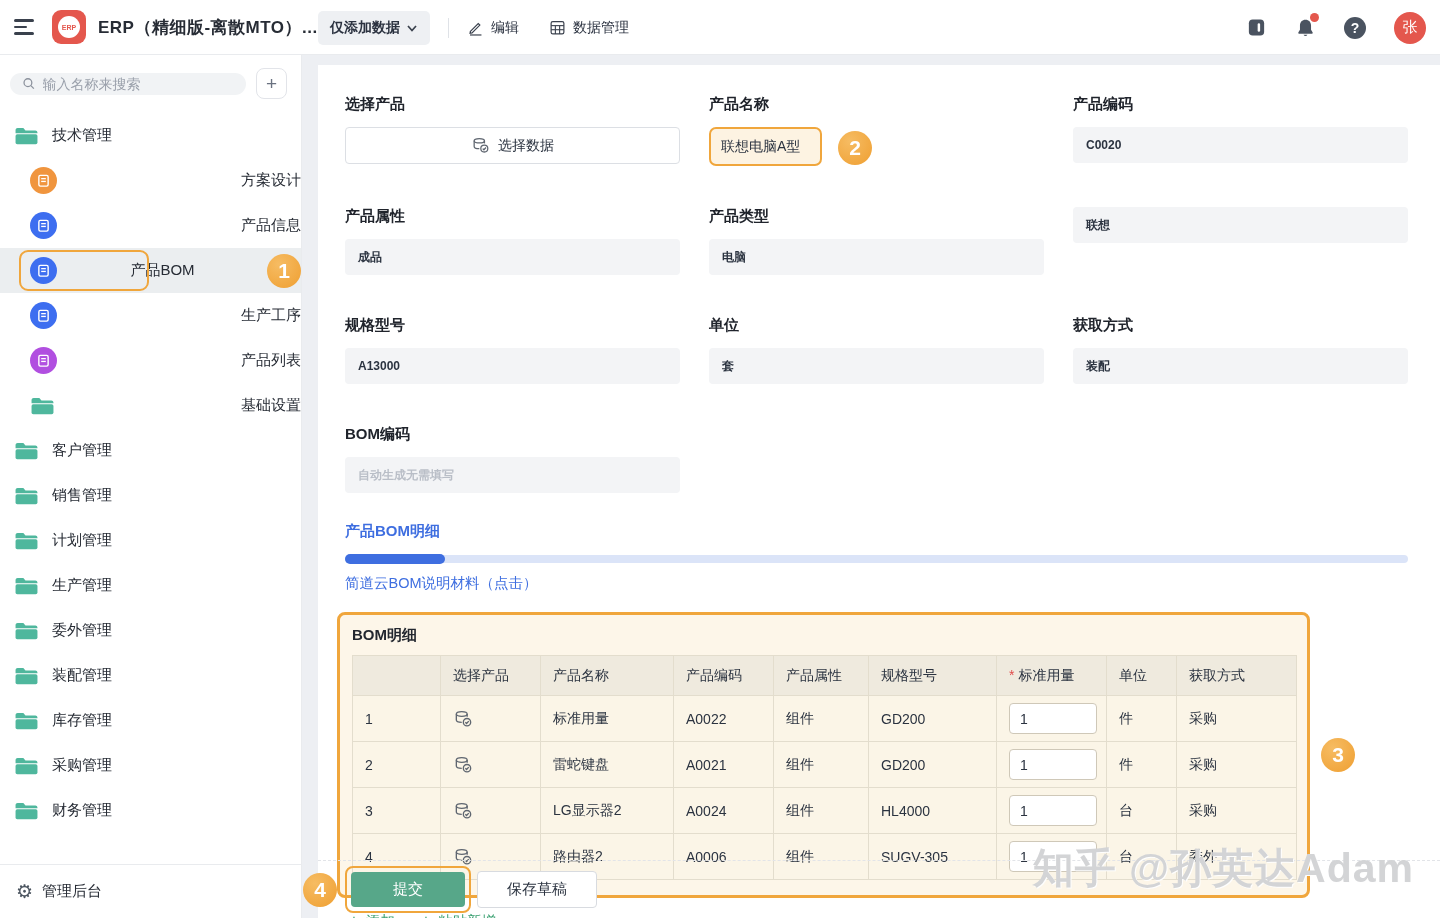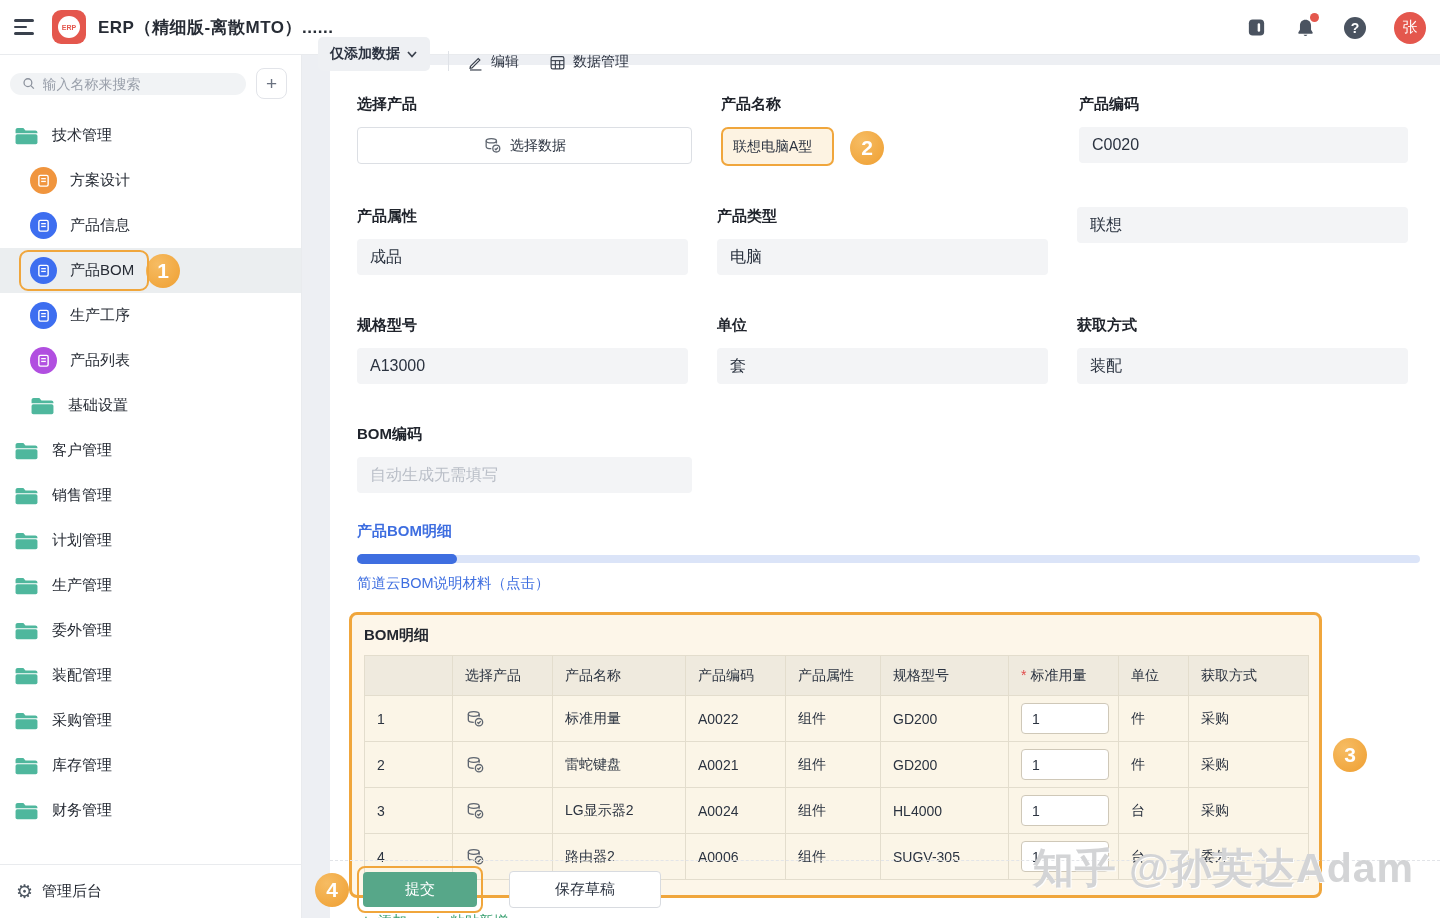--- a/index.html
+++ b/index.html
@@ -11,21 +11,21 @@
     border-bottom:1px solid #e9ebee; display:flex; align-items:center; z-index:30; }
   .hamburger { margin-left:14px; width:22px; cursor:pointer; }
   .hamburger span { display:block; height:2.5px; background:#3a414d; border-radius:2px; margin:4px 0; }
   .hamburger span:nth-child(1){width:20px;} .hamburger span:nth-child(2){width:13px;} .hamburger span:nth-child(3){width:20px;}
   .logo { width:34px; height:34px; border-radius:9px; background:#e4574d; margin-left:16px;
     display:flex; align-items:center; justify-content:center; }
   .logo .logo-inner { width:22px; height:22px; border-radius:50%; background:#fff; color:#e4574d;
     font-size:7px; font-weight:bold; display:flex; align-items:center; justify-content:center; }
   .app-title { margin-left:12px; font-size:17px; font-weight:bold; color:#272c35; letter-spacing:.5px; }
 
-  .toolbar { position:absolute; left:318px; top:16px; height:55px; display:flex; align-items:flex-end; }
+  .toolbar { position:absolute; left:318px; top:0; height:55px; display:flex; align-items:center; }
   .mode-btn { height:34px; background:#eef0f3; border:none; border-radius:5px; padding:0 12px;
     font-size:14px; font-weight:600; color:#2b3240; display:flex; align-items:center; gap:6px; cursor:pointer;
     font-family:inherit; }
   .tb-sep { width:1px; height:20px; background:#dfe2e7; margin:0 18px; }
   .tb-item { display:flex; align-items:center; gap:7px; font-size:14px; color:#2b3240; cursor:pointer; margin-right:30px; }
 
   .topbar-right { position:absolute; right:14px; top:0; height:55px; display:flex; align-items:center; gap:28px; }
   .tr-icon { position:relative; cursor:pointer; display:flex; align-items:center; }
   .bell-dot { position:absolute; right:-3px; top:-4px; width:9px; height:9px; border-radius:50%; background:#e4574d; }
   .help-circle { width:22px; height:22px; border-radius:50%; background:#4a5360; color:#fff; font-size:14px;
@@ -41,42 +41,42 @@
     padding:0 12px; gap:7px; }
   .search-box input { border:none; background:transparent; outline:none; font-size:14px; color:#2b3240;
     width:100%; font-family:inherit; }
   .search-box input::placeholder { color:#9aa0ab; }
   .add-btn { width:31px; height:31px; border:1px solid #e2e4e9; border-radius:8px; background:#fff;
     color:#6a7280; font-size:19px; line-height:1; cursor:pointer; display:flex; align-items:center; justify-content:center; }
 
   .menu { flex:1; overflow:hidden; padding-top:4px; }
   .menu-item { position:relative; height:45px; display:flex; align-items:center; cursor:pointer; font-size:15px; color:#262b34; }
   .menu-item.lvl0 { padding-left:14px; }
-  .menu-item.lvl1 { padding-left:30px; }
+  .menu-item.lvl1 { padding-left:30px;justify-content:space-between; }
   .menu-item .app-circle { width:27px; height:27px; border-radius:50%; display:flex; align-items:center; justify-content:center; flex:none; }
   .menu-item .mi-label { margin-left:13px; white-space:nowrap; }
   .menu-item.selected { background:#ebeef0; }
   .sel-outline { position:absolute; left:19px; top:2px; width:130px; height:41px; border:2.5px solid #f0a63c; border-radius:9px; pointer-events:none; }
   .marker { width:34px; height:34px; border-radius:50%; background:#f0a63c; color:#fff; font-size:21px; font-weight:bold;
     display:flex; align-items:center; justify-content:center; flex:none;
     background:radial-gradient(circle at 35% 30%, #f6bc63, #ef9f31); }
   .menu-item .marker { margin-left:12px; }
   .sidebar-footer { height:54px; border-top:1px solid #e9ebee; display:flex; align-items:center; padding-left:16px; gap:9px;
     font-size:15px; color:#262b34; cursor:pointer; }
   .gear { font-size:19px; color:#4c5560; line-height:1; }
 
   
-  .main { position:absolute; top:55px; left:302px; right:0; bottom:0; background:#edeff3; padding:10px 0 0 28px; }
+  .main { position:absolute; top:55px; left:302px; right:0; bottom:0; background:#edeff3; padding:10px 0 0 16px; }
   .panel { position:relative; background:#fff; width:100%; height:100%; padding:30px 32px 0 27px; }
 
   .form-row { display:flex; gap:29px; margin-bottom:41px; }
   .fgroup { width:335px; position:relative; }
   .flabel { font-size:15px; font-weight:bold; color:#20242c; margin-bottom:13px; }
-  .fvalue { height:36px; background:#f3f4f6; border-radius:4px; font-size:16px; color:#2b3340;
-    display:flex; align-items:center; padding-left:13px; }
+  .fvalue { height:36px; background:#f3f4f6; border-radius:4px; font-size:12px; color:#2b3340;
+    display:flex; align-items:center; padding-left:13px;font-weight:bold; }
   .fvalue.placeholder { color:#b9bec7; }
   .select-data-btn { width:335px; height:37px; background:#fff; border:1px solid #dcdfe4; border-radius:4px;
     font-size:14px; color:#2b3340; display:flex; align-items:center; justify-content:center; gap:8px; cursor:pointer;
     font-family:inherit; }
   .highlight-field { width:113px; height:39px; background:#fdf3e2; border:2.5px solid #f0a63c; border-radius:7px;
     font-size:14px; color:#2b3340; display:flex; align-items:center; padding-left:10px; }
   .marker-2 { position:absolute; left:129px; top:36px; }
 
   .tab-section { margin-top:-4px; }
   .tab-label { font-size:15px; font-weight:bold; color:#3e6ee0; display:inline-block; cursor:pointer; }
@@ -101,21 +101,21 @@
   .row-links { display:flex; gap:26px; margin:13px 0 0 4px; }
   .green-link { font-size:14.5px; color:#3aa071; cursor:pointer; display:flex; align-items:center; gap:7px; }
   .green-link .plus { font-size:17px; }
 
   .panel-footer { position:absolute; left:0; right:0; bottom:0; height:58px; border-top:1px dashed #e2e4e8;
     display:flex; align-items:center; padding-left:27px; }
   .submit-wrap { position:relative; border:2.5px solid #f0a63c; border-radius:8px; padding:4px; }
   .submit-btn { width:114px; height:35px; background:#57a789; color:#fff; border:none; border-radius:4px;
     font-size:15px; cursor:pointer; font-family:inherit; }
   .marker-4 { position:absolute; left:-44px; top:50%; transform:translateY(-50%); }
-  .draft-btn { margin-left:26px; width:152px; height:37px; background:#fff; border:1px solid #d8dbe0; border-radius:4px;
+  .draft-btn { margin-left:6px; width:120px; height:37px; background:#fff; border:1px solid #d8dbe0; border-radius:4px;
     font-size:15px; color:#2b3340; cursor:pointer; font-family:inherit; }
 
   .watermark { position:absolute; right:26px; bottom:22px; font-size:41px; font-weight:bold; color:#d3d4d6;
     letter-spacing:1px; z-index:40; text-shadow:1px 1px 0 #fefefe; pointer-events:none; }
 
   svg { display:block; }
 </style>
 </head>
 <body>
 
@@ -297,28 +297,28 @@
           <path d="M1.5 4.2c0-1.2 1-2.2 2.2-2.2h6l2.2 2.6h10.4c1.2 0 2.2 1 2.2 2.2v.8H1.5z" fill="#4fb79d"></path>
           <rect x="1.5" y="8.6" width="23" height="10.6" rx="1.8" fill="#4fb79d"></rect>
         </svg>
         <span class="mi-label">装配管理</span>
       </div>
       <div class="menu-item lvl0">
         <svg width="25" height="20" viewBox="0 0 26 21">
           <path d="M1.5 4.2c0-1.2 1-2.2 2.2-2.2h6l2.2 2.6h10.4c1.2 0 2.2 1 2.2 2.2v.8H1.5z" fill="#4fb79d"></path>
           <rect x="1.5" y="8.6" width="23" height="10.6" rx="1.8" fill="#4fb79d"></rect>
         </svg>
+        <span class="mi-label">库存管理</span>
+      </div>
+      <div class="menu-item lvl0">
+        <svg width="25" height="20" viewBox="0 0 26 21">
+          <path d="M1.5 4.2c0-1.2 1-2.2 2.2-2.2h6l2.2 2.6h10.4c1.2 0 2.2 1 2.2 2.2v.8H1.5z" fill="#4fb79d"></path>
+          <rect x="1.5" y="8.6" width="23" height="10.6" rx="1.8" fill="#4fb79d"></rect>
+        </svg>
         <span class="mi-label">采购管理</span>
-      </div>
-      <div class="menu-item lvl0">
-        <svg width="25" height="20" viewBox="0 0 26 21">
-          <path d="M1.5 4.2c0-1.2 1-2.2 2.2-2.2h6l2.2 2.6h10.4c1.2 0 2.2 1 2.2 2.2v.8H1.5z" fill="#4fb79d"></path>
-          <rect x="1.5" y="8.6" width="23" height="10.6" rx="1.8" fill="#4fb79d"></rect>
-        </svg>
-        <span class="mi-label">库存管理</span>
       </div>
       <div class="menu-item lvl0">
         <svg width="25" height="20" viewBox="0 0 26 21">
           <path d="M1.5 4.2c0-1.2 1-2.2 2.2-2.2h6l2.2 2.6h10.4c1.2 0 2.2 1 2.2 2.2v.8H1.5z" fill="#4fb79d"></path>
           <rect x="1.5" y="8.6" width="23" height="10.6" rx="1.8" fill="#4fb79d"></rect>
         </svg>
         <span class="mi-label">财务管理</span>
       </div>
     </div>
 

